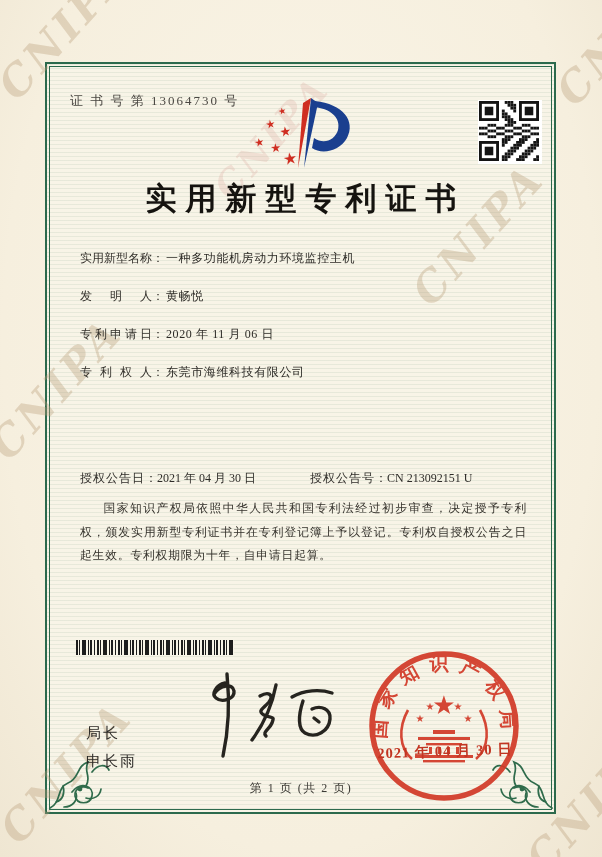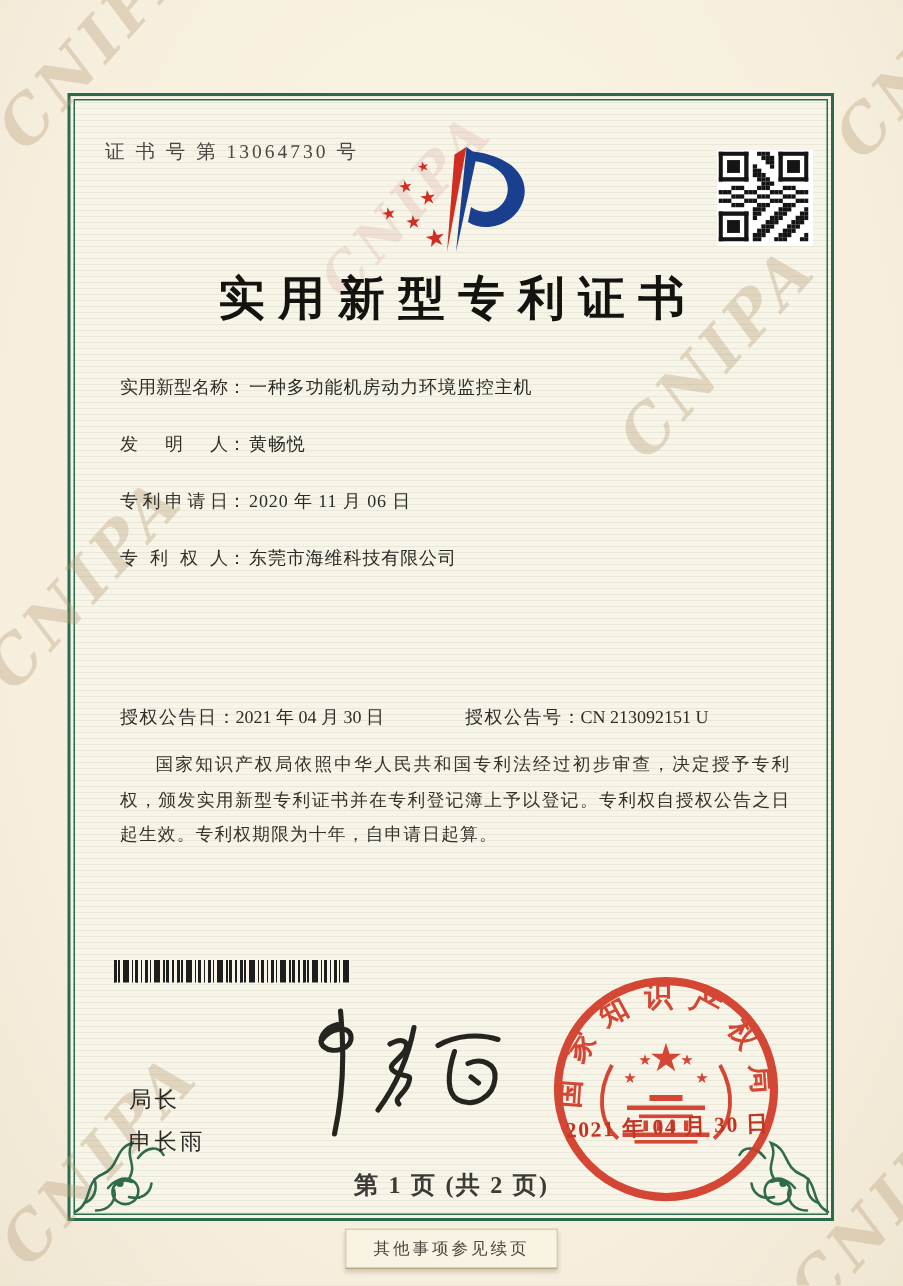--- a/index.html
+++ b/index.html
@@ -47,39 +47,39 @@
   .frow{height:24px;margin-bottom:14px;font-size:12px;white-space:nowrap;}
   .f-label{display:inline-block;width:72px;text-align:justify;text-align-last:justify;
            letter-spacing:0;vertical-align:top;color:#33302b;}
   .f-colon{display:inline-block;width:14px;color:#33302b;}
   .f-value{letter-spacing:0.6px;color:#2c2a26;}
   .grant-row{position:absolute;z-index:2;left:80px;top:470px;width:460px;font-size:12px;white-space:nowrap;}
   .grant-col2{position:absolute;left:230px;top:0;}
   .g-label{letter-spacing:1px;text-align:center;}
   
   .paras{position:absolute;z-index:2;left:80px;top:498px;width:447px;
-         font-size:11.8px;line-height:23.5px;text-align:justify;letter-spacing:0.8px;color:#35322c;}
+         font-size:11.8px;line-height:23.5px;text-align:justify;letter-spacing:0.8px;color:#35322c;font-family:Liberation Mono, monospace;}
   .paras p{margin:0;text-indent:2em;}
   
   .barcode{position:absolute;z-index:2;left:76px;top:640px;width:158px;height:15px;
     background:
       repeating-linear-gradient(90deg,#1d1d1d 0 1px,transparent 1px 3px),
       repeating-linear-gradient(90deg,#1d1d1d 0 2px,transparent 2px 7px);
     background-color:#f8f4e7;}
   
   .officer{position:absolute;z-index:2;left:86px;top:692px;font-size:15px;letter-spacing:2px;color:#2b2926;margin-top:32px;}
   .officer .name{margin-top:9px;text-align:right;}
   .sig{position:absolute;z-index:3;left:186px;top:668px;width:160px;height:95px;}
   
   .seal{position:absolute;z-index:3;left:364px;top:646px;width:160px;height:160px;opacity:0.93;}
   .seal-date{position:absolute;z-index:4;left:356px;top:742px;width:178px;text-align:center;
              font-size:14.5px;font-weight:bold;color:#c23522;letter-spacing:1px;transform:rotate(-2deg);}
   
   .page-num{position:absolute;z-index:2;left:0;top:780px;width:602px;text-align:center;
-            font-size:16px;letter-spacing:1.5px;color:#3c3a35;font-weight:bold;}
+            font-size:12px;letter-spacing:1.5px;color:#3c3a35;}
   .tab{position:absolute;z-index:2;left:50%;top:819px;transform:translateX(-50%);
        background:#f9f3e3;border:1px solid #d9cdb2;border-bottom-color:#bba986;
        box-shadow:0 2px 3px rgba(90,70,40,0.25);
        padding:5px 18px;font-size:11px;letter-spacing:2px;color:#4a463e;}
   svg{display:block;}
 </style>
 </head>
 <body>
 
 <div class="page">
@@ -346,15 +346,14 @@
       <rect x="12" y="21" width="3" height="7"></rect>
       <rect x="-29" y="29" width="58" height="3"></rect>
       <rect x="-21" y="34" width="42" height="2.4"></rect>
       <path d="M-36,-16 C-46,2 -45,22 -32,33" fill="none" stroke="#d23a28" stroke-width="2.6"></path>
       <path d="M36,-16 C46,2 45,22 32,33" fill="none" stroke="#d23a28" stroke-width="2.6"></path>
     </g>
   </svg>
   <div class="seal-date">2021 年 04 月 30 日</div>
 
   <div class="page-num">第 1 页 (共 2 页)</div>
-  <div class="tab">其他事项参见续页</div>
 
 </div>
 
 </body></html>

